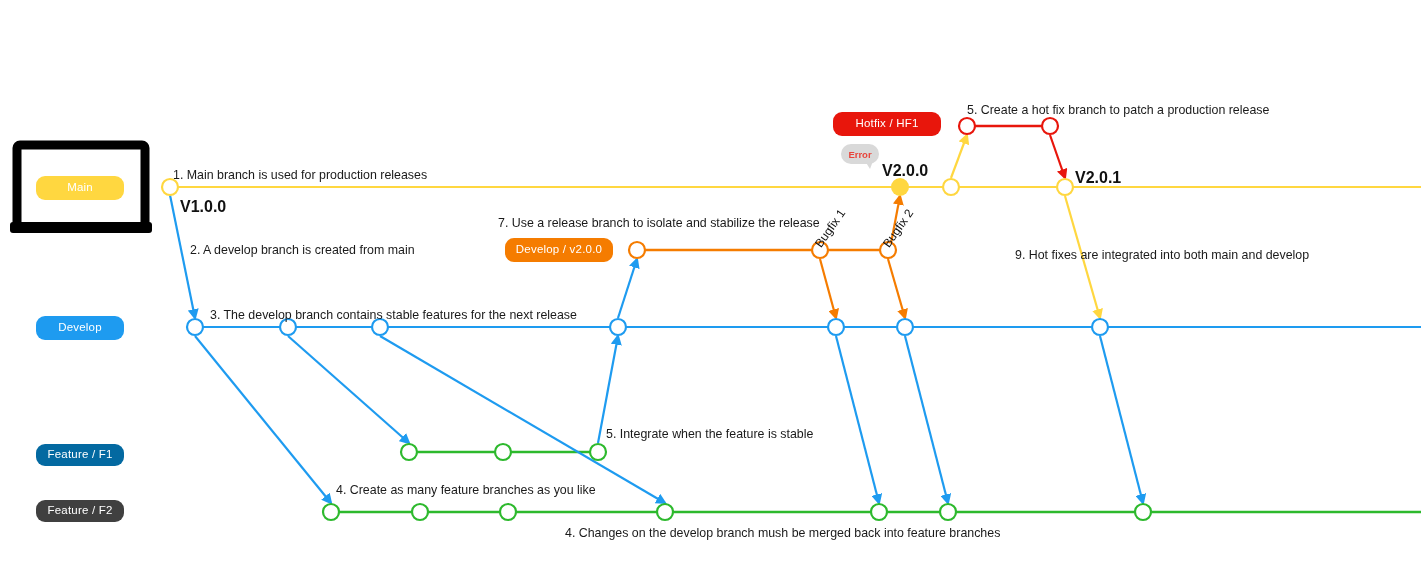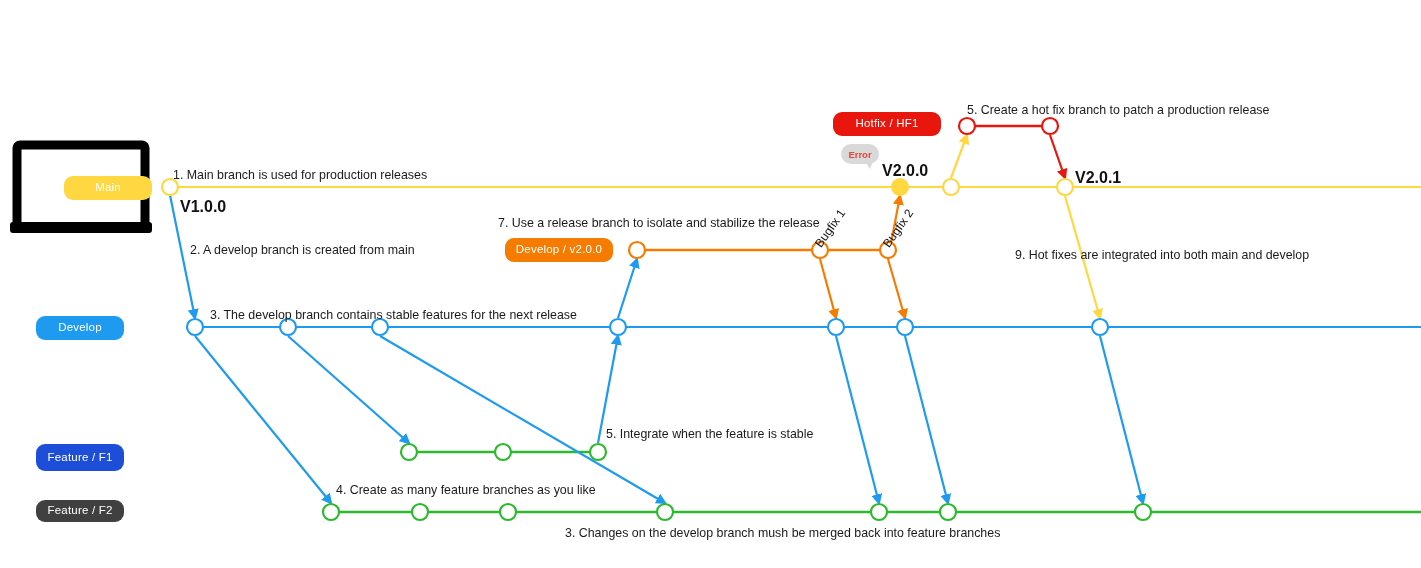--- a/index.html
+++ b/index.html
@@ -105,33 +105,33 @@
         <circle cx="948" cy="512" r="8" fill="#ffffff" stroke="#2DB92D" stroke-width="2.2"></circle>
         <circle cx="1143" cy="512" r="8" fill="#ffffff" stroke="#2DB92D" stroke-width="2.2"></circle>
       </g>
     <g id="g-laptop">
       <rect x="17" y="145" width="128" height="82" rx="3" fill="none" stroke="#000" stroke-width="9"></rect>
       <rect x="10" y="222" width="142" height="11" rx="3" fill="#000"></rect>
     </g>
   </svg>
 
   <div id="badges">
-      <div class="badge" style="left: 36px; top: 176px; width: 88px; height: 24px; background: rgb(255, 215, 64); margin-left: 28px;">
+      <div class="badge" style="left: 36px; top: 176px; width: 88px; height: 24px; background: rgb(255, 215, 64);">
         <span>Main</span>
       </div>
       <div class="badge" style="left: 505px; top: 238px; width: 108px; height: 24px; background: rgb(245, 124, 0);">
         <span>Develop / v2.0.0</span>
       </div>
       <div class="badge" style="left: 833px; top: 112px; width: 108px; height: 24px; background: rgb(232, 22, 12);">
         <span>Hotfix / HF1</span>
       </div>
       <div class="badge" style="left: 36px; top: 316px; width: 88px; height: 24px; background: rgb(30, 155, 240);">
         <span>Develop</span>
       </div>
-      <div class="badge" style="left: 36px; top: 444px; width: 88px; height: 27px; background: #1d4ed8;">
+      <div class="badge" style="left: 36px; top: 444px; width: 88px; height: 22px; background: #0369a1;">
         <span>Feature / F1</span>
       </div>
       <div class="badge" style="left: 36px; top: 500px; width: 88px; height: 22px; background: #404040; align-items: center;">
         <span>Feature / F2</span>
       </div>
     </div>
 
   <div class="error-badge" style="left: 841px; top: 144px; width: 38px; height: 20px;">
     <span>Error</span>
   </div>
@@ -145,18 +145,18 @@
   <div id="bugfixes">
       <div class="bugfix-label" style="left: 812px; top: 242px; transform: rotate(-55deg);">Bugfix 1</div>
       <div class="bugfix-label" style="left: 880px; top: 242px; transform: rotate(-55deg);">Bugfix 2</div>
     </div>
   <div id="notes">
       <div class="note" style="left: 173px; top: 168px;">1. Main branch is used for production releases</div>
       <div class="note" style="left: 190px; top: 243px;">2. A develop branch is created from main</div>
       <div class="note" style="left: 210px; top: 308px;">3. The develop branch contains stable features for the next release</div>
       <div class="note" style="left: 336px; top: 483px;">4. Create as many feature branches as you like</div>
       <div class="note" style="left: 606px; top: 427px;">5. Integrate when the feature is stable</div>
-      <div class="note" style="left: 565px; top: 526px;">3. Changes on the develop branch mush be merged back into feature branches</div>
+      <div class="note" style="left: 565px; top: 526px;">4. Changes on the develop branch mush be merged back into feature branches</div>
       <div class="note" style="left: 498px; top: 216px;">7. Use a release branch to isolate and stabilize the release</div>
       <div class="note" style="left: 967px; top: 103px;">5. Create a hot fix branch to patch a production release</div>
       <div class="note" style="left: 1015px; top: 248px;">9. Hot fixes are integrated into both main and develop</div>
     </div>
 </div>
 
 </body></html>

